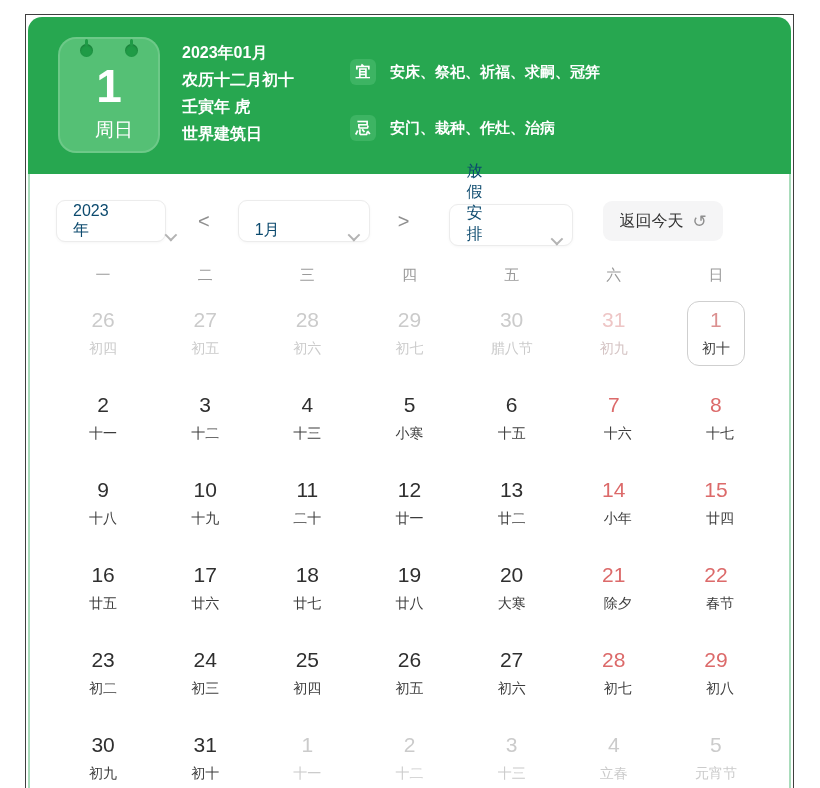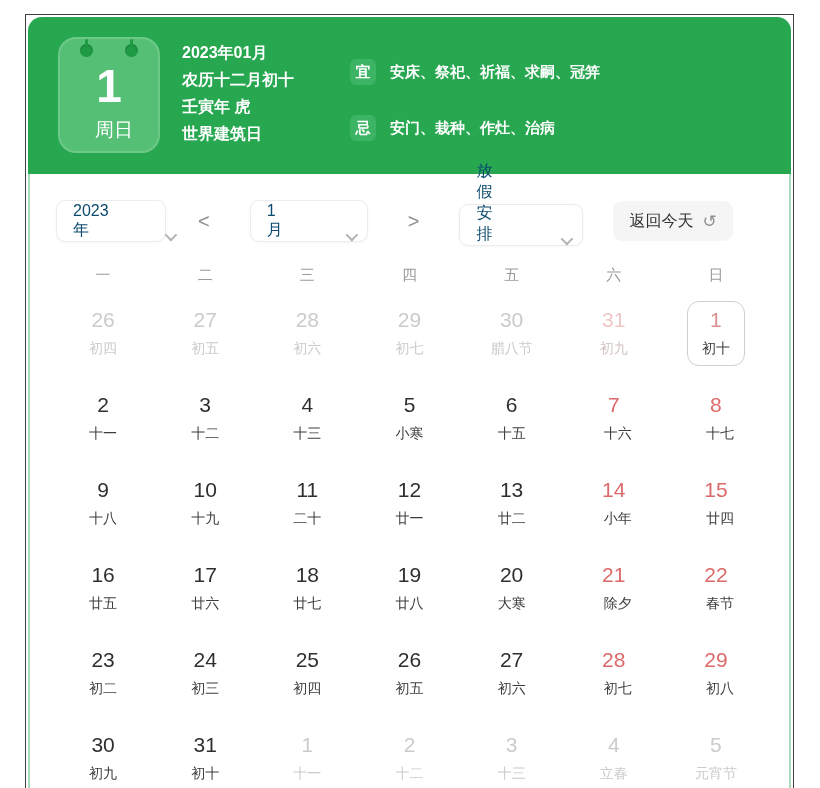--- a/index.html
+++ b/index.html
@@ -69,21 +69,21 @@
   
   .toolbar{display:flex;align-items:center;padding:22px 0 0 26px;}
   .select{
     height:42px;border:1px solid #ececec;border-radius:9px;background:#fff;
     display:flex;align-items:flex-end;justify-content:space-between;
     padding:0 12px 0 16px;color:#0c4a6e;font-size:16px;cursor:pointer;
     box-shadow:0 1px 3px rgba(0,0,0,.04);
     gap:48px;
   }
   .sel-year{width:110px;margin-right:26px;}
-  .sel-month{width:118px;margin:0 34px;}
+  .sel-month{width:132px;margin:0 22px;}
   .sel-holiday{width:124px;margin:8px 30px 0 34px;}
   .chev{
     width:9px;height:9px;border-right:2px solid #b3b3b3;border-bottom:2px solid #b3b3b3;
     transform:rotate(45deg) translateY(-2px);margin-left:8px;flex:0 0 auto;
   }
   .navbtn{
     color:#8f8f8f;font-size:20px;line-height:1;background:none;border:none;
     padding:4px 6px;cursor:pointer;font-family:inherit;
   }
   .today-btn{

